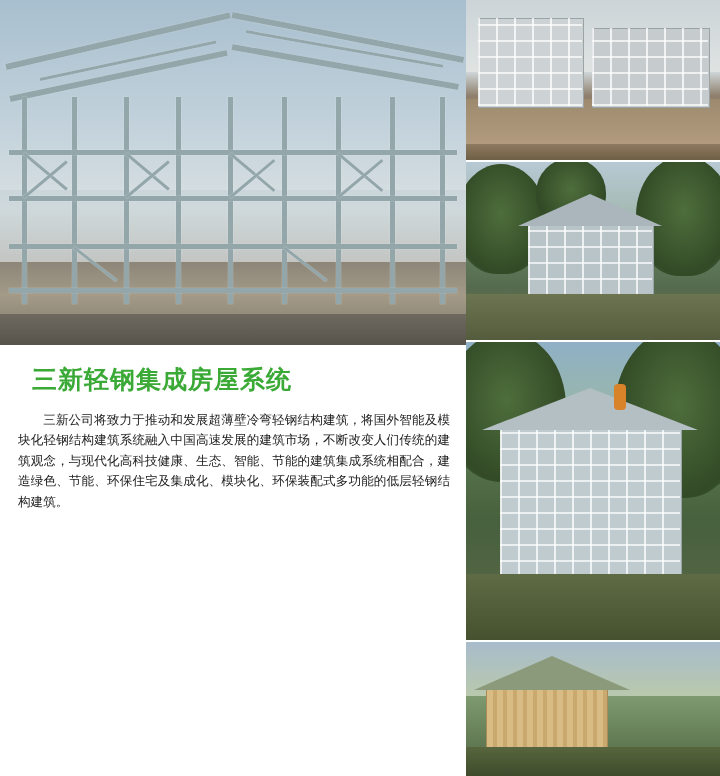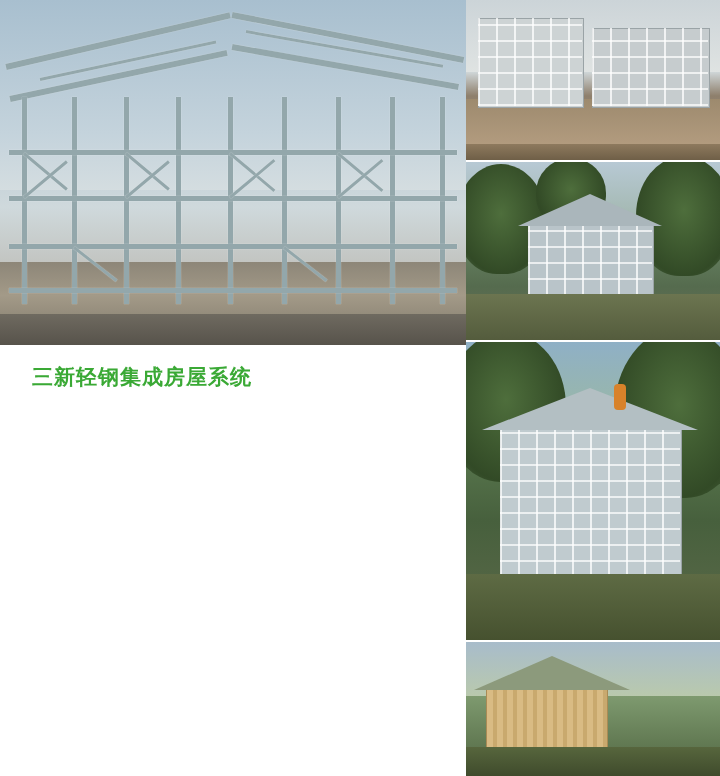--- a/index.html
+++ b/index.html
@@ -145,21 +145,21 @@
   .article {
     position: absolute;
     left: 0;
     top: 345px;
     width: 466px;
     height: 431px;
     padding: 14px 16px 0 18px;
     box-sizing: border-box;
   }
   .article-title {
-    font-size: 21px;
+    font-size: 25px;
     font-weight: bold;
     color: #3aa935;
     letter-spacing: 1px;
     margin: 4px 0 14px 14px;
     font-family: "DejaVu Sans", sans-serif;
   }
   .para {
     font-size: 12.6px;
     line-height: 1.62;
     color: #1a1a1a;
@@ -214,20 +214,21 @@
         <i class="diag" style="left:74px;  top:246px; width:54px; transform:rotate(38deg);"></i>
         <i class="diag" style="left:284px; top:246px; width:54px; transform:rotate(38deg);"></i>
 
         <i class="diag" style="left:40px;  top:78px; width:180px; transform:rotate(-12deg);"></i>
         <i class="diag" style="left:246px; top:30px; width:200px; transform:rotate(10deg);"></i>
       </div>
     </div>
 
     <div class="article">
       <div class="article-title">三新轻钢集成房屋系统</div>
+      <p class="para">三新公司将致力于推动和发展超薄壁冷弯轻钢结构建筑，将国外智能及模块化轻钢结构建筑系统融入中国高速发展的建筑市场，不断改变人们传统的建筑观念，与现代化高科技健康、生态、智能、节能的建筑集成系统相配合，建造绿色、节能、环保住宅及集成化、模块化、环保装配式多功能的低层轻钢结构建筑。</p>
     </div>
   </div>
 
   <div class="right-col">
 
     <div class="rphoto p1">
       <div class="sky" style="background:linear-gradient(180deg,#ccd4d8,#dfe3e2);"></div>
       <div class="ground" style="background:linear-gradient(180deg,#9d8a6e,#b9a184);height:38%;"></div>
       <div class="bldg" style="left:12px; top:18px; width:104px; height:88px; background:#cdd3d4;"></div>
       <div class="frame-grid" style="left:12px; top:18px; width:104px; height:88px;"></div>

